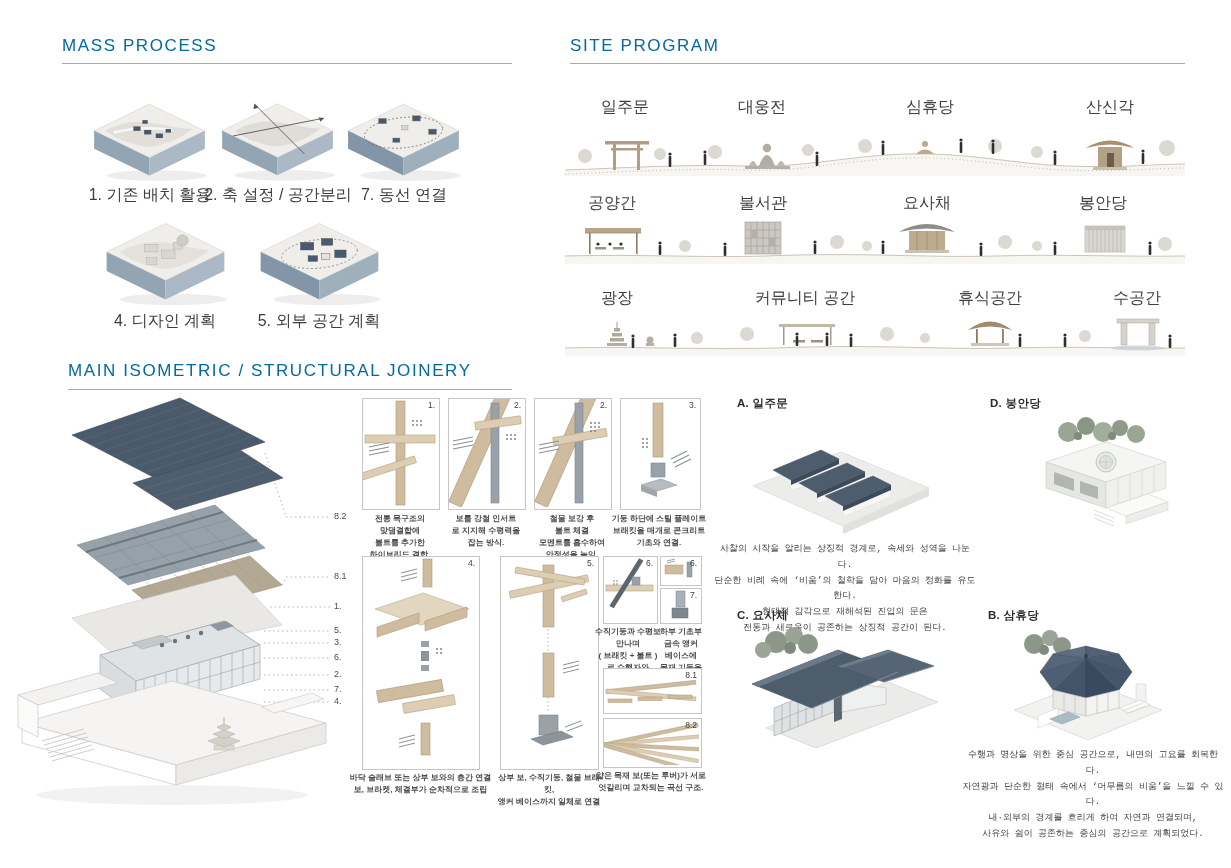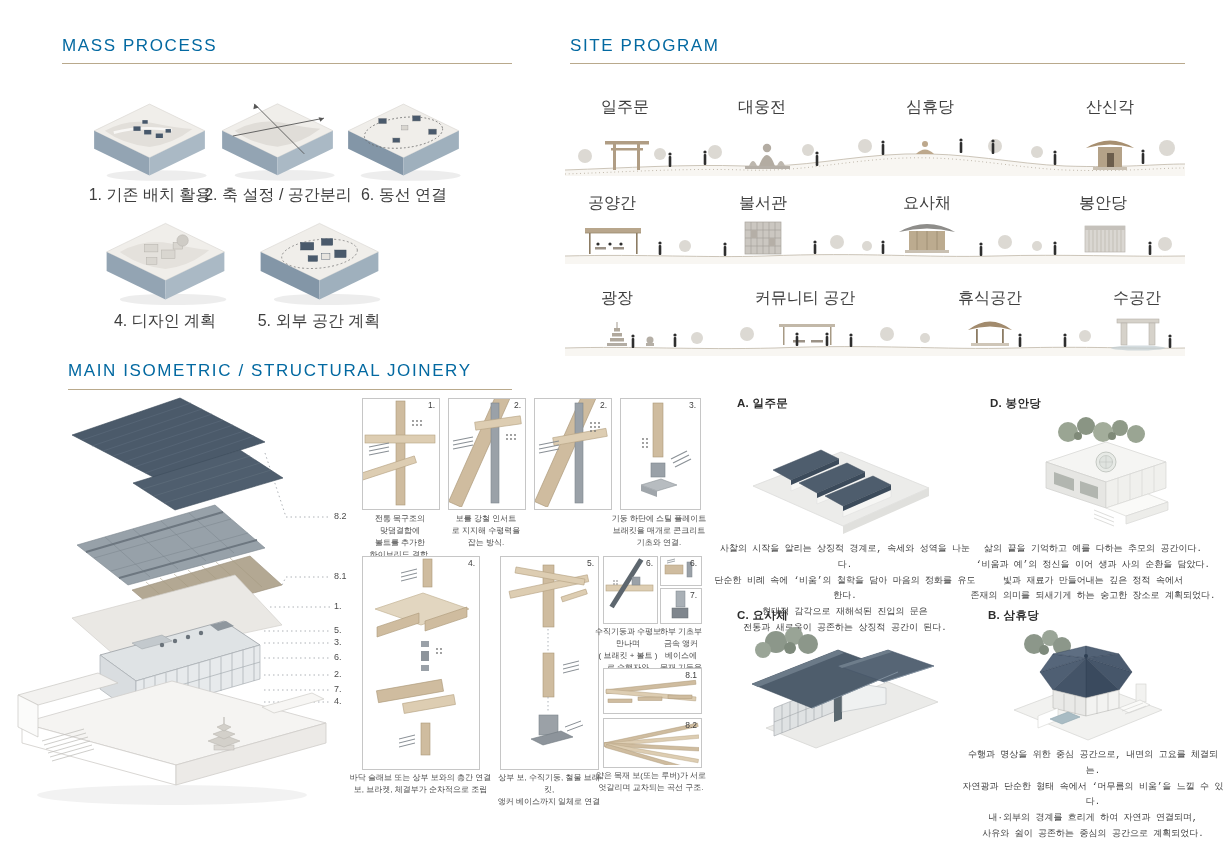--- a/index.html
+++ b/index.html
@@ -2,21 +2,21 @@
 <html><head>
 <meta charset="utf-8">
 <style>
   html,body{margin:0;padding:0;background:#fff;}
   .board{position:relative;width:1231px;height:868px;background:#ffffff;overflow:hidden;
          font-family:"Liberation Sans","DejaVu Sans",sans-serif;}
   .abs{position:absolute;}
   .hdr{font-size:17px;letter-spacing:1.6px;color:#0369a1;white-space:nowrap;}
   .rule{height:1px;background:#b9a98c;}
   .lbl{font-size:16px;color:#3e3e3e;transform:translateX(-50%);white-space:nowrap;}
-  .cap{font-size:8px;line-height:1.5;color:#4a4a4a;text-align:center;white-space:pre-line;}
+  .cap{font-size:8px;line-height:1.5;color:#4a4a4a;text-align:center;white-space:pre-line;font-weight:bold;}
   .panel{position:absolute;border:1px solid #c6c6c6;background:#fff;}
   .pnum{position:absolute;top:1px;right:4px;font-size:8.5px;color:#3f3f3f;}
   .btitle{font-size:11.5px;font-weight:bold;color:#2c2c2c;letter-spacing:.3px;white-space:nowrap;}
   .bdesc{font-size:9px;line-height:1.75;color:#3d3d3d;text-align:center;white-space:pre-line;font-family:Liberation Mono, monospace;}
   .numlbl{font-size:9px;color:#4c4c4c;}
   svg{display:block;}
 </style>
 </head>
 <body>
 
@@ -93,21 +93,21 @@
       <rect x="50" y="32" width="14" height="8" fill="#4a5a6c"></rect>
         <rect x="72" y="28" width="12" height="7" fill="#4a5a6c"></rect>
       <rect x="86" y="40" width="12" height="8" fill="#4a5a6c"></rect>
         <rect x="58" y="46" width="10" height="6" fill="#4a5a6c"></rect>
       <rect x="72" y="44" width="9" height="6" fill="#e7e4df"></rect>
     </g>
   </svg>
 
   <span class="abs lbl" style="left:150px;top:185px">1. 기존 배치 활용</span>
   <span class="abs lbl" style="left:278px;top:185px">2. 축 설정 / 공간분리</span>
-  <span class="abs lbl" style="left:404px;top:185px">6. 동선 연결</span>
+  <span class="abs lbl" style="left:404px;top:185px">7. 동선 연결</span>
   <span class="abs lbl" style="left:165px;top:311px">4. 디자인 계획</span>
   <span class="abs lbl" style="left:319px;top:311px">5. 외부 공간 계획</span>
 
   <div class="abs hdr" style="left:570px;top:36px">SITE PROGRAM</div>
   <div class="abs rule" style="left:570px;top:63px;width:615px"></div>
 
   <span class="abs lbl" style="left:625px;top:97px">일주문</span>
   <span class="abs lbl" style="left:762px;top:97px">대웅전</span>
   <span class="abs lbl" style="left:930px;top:97px">심휴당</span>
   <span class="abs lbl" style="left:1110px;top:97px">산신각</span>
@@ -582,20 +582,24 @@
         </g>
     </svg>
   </div>
   <div class="abs cap" style="left:350px;top:513px;width:100px">전통 목구조의
 맞댐결합에
 볼트를 추가한
 하이브리드 결합.</div>
   <div class="abs cap" style="left:436px;top:513px;width:100px">보를 강철 인서트
 로 지지해 수평력을
 잡는 방식.</div>
+  <div class="abs cap" style="left:522px;top:513px;width:100px">철물 보강 후
+볼트 체결
+모멘트를 흡수하여
+안정성을 높임.</div>
   <div class="abs cap" style="left:606px;top:513px;width:106px">기둥 하단에 스틸 플레이트
 브래킷을 매개로 콘크리트
 기초와 연결.</div>
 
   <div class="panel" style="left:362px;top:556px;width:116px;height:212px">
     <span class="pnum">4.</span>
     <svg width="114" height="210" viewBox="0 0 114 210">
       <rect x="60" y="2" width="9" height="28" fill="#cfbc9f" stroke="#ab9878" stroke-width="0.6"></rect>
       <g stroke="#8a9096" stroke-width="1">
           <line x1="38" y1="16" x2="54" y2="12"></line>
@@ -765,24 +769,20 @@
         <line x1="156" y1="56" x2="156" y2="82"></line>
       </g>
     <polygon points="108,98 150,84 170,92 128,106" fill="#fafaf8" stroke="#d9d9d6" stroke-width="0.7"></polygon>
     <polygon points="128,106 170,92 170,100 128,114" fill="#ededea" stroke="#d9d9d6" stroke-width="0.7"></polygon>
     <g stroke="#cfcfcc" stroke-width="0.7">
         <line x1="96" y1="100" x2="116" y2="108"></line>
         <line x1="96" y1="104" x2="116" y2="112"></line>
         <line x1="96" y1="108" x2="116" y2="116"></line>
       </g>
   </svg>
-  <div class="abs bdesc" style="left:968px;top:542px;width:250px">삶의 끝을 기억하고 예를 다하는 추모의 공간이다.
-‘비움과 예’의 정신을 이어 생과 사의 순환을 담았다.
-빛과 재료가 만들어내는 깊은 정적 속에서
-존재의 의미를 되새기게 하는 숭고한 장소로 계획되었다.</div>
 
   <div class="abs btitle" style="left:737px;top:608px">C. 요사체</div>
   <svg class="abs" style="left:738px;top:624px" width="205" height="125" viewBox="0 0 205 125">
     <polygon points="28,104 150,58 200,78 78,124" fill="#ebebe9" stroke="#d6d6d3" stroke-width="0.8"></polygon>
     <g>
       <circle cx="38" cy="18" r="11" fill="#8c978a"></circle>
         <circle cx="56" cy="12" r="9" fill="#99a496"></circle>
         <circle cx="70" cy="20" r="10" fill="#8c978a"></circle>
         <circle cx="25" cy="26" r="8" fill="#9aa597"></circle>
         <circle cx="52" cy="24" r="6" fill="#7e8a7c"></circle>
@@ -837,18 +837,18 @@
       </g>
     <rect x="138" y="60" width="10" height="18" fill="#f2f2f0" stroke="#cfcfcc" stroke-width="0.6"></rect>
     <polygon points="121,84 142,76 152,81 131,89" fill="#fafaf8" stroke="#cfcfcc" stroke-width="0.6"></polygon>
     <g stroke="#cfcfcc" stroke-width="0.6">
         <line x1="124" y1="87" x2="145" y2="79"></line>
         <line x1="127" y1="90" x2="148" y2="82"></line>
       </g>
     <polygon points="40,92 60,84 60,96 40,104" fill="#ffffff" stroke="#d5d5d2" stroke-width="0.6"></polygon>
     <polygon points="52,95 70,88 82,93 64,100" fill="#a9bcc4" stroke="#8fa6b0" stroke-width="0.6"></polygon>
   </svg>
-  <div class="abs bdesc" style="left:962px;top:748px;width:262px">수행과 명상을 위한 중심 공간으로, 내면의 고요를 체결되는.
+  <div class="abs bdesc" style="left:962px;top:748px;width:262px">수행과 명상을 위한 중심 공간으로, 내면의 고요를 회복한다.
 자연광과 단순한 형태 속에서 ‘머무름의 비움’을 느낄 수 있다.
 내·외부의 경계를 흐리게 하여 자연과 연결되며,
 사유와 쉼이 공존하는 중심의 공간으로 계획되었다.</div>
 
 </div>
 
 </body></html>

